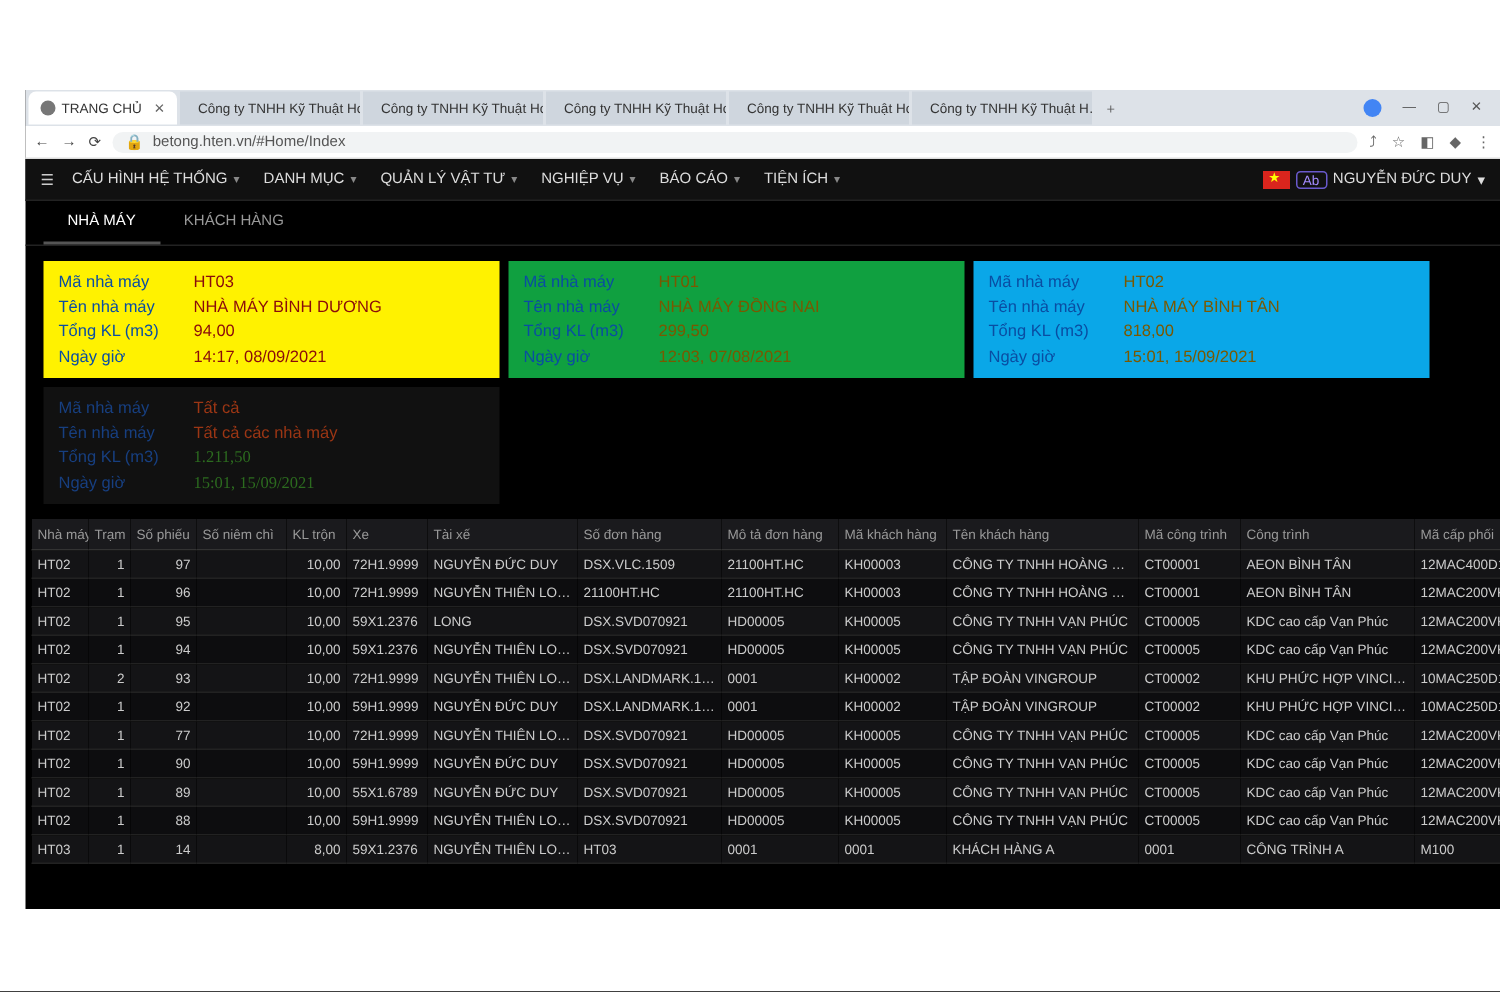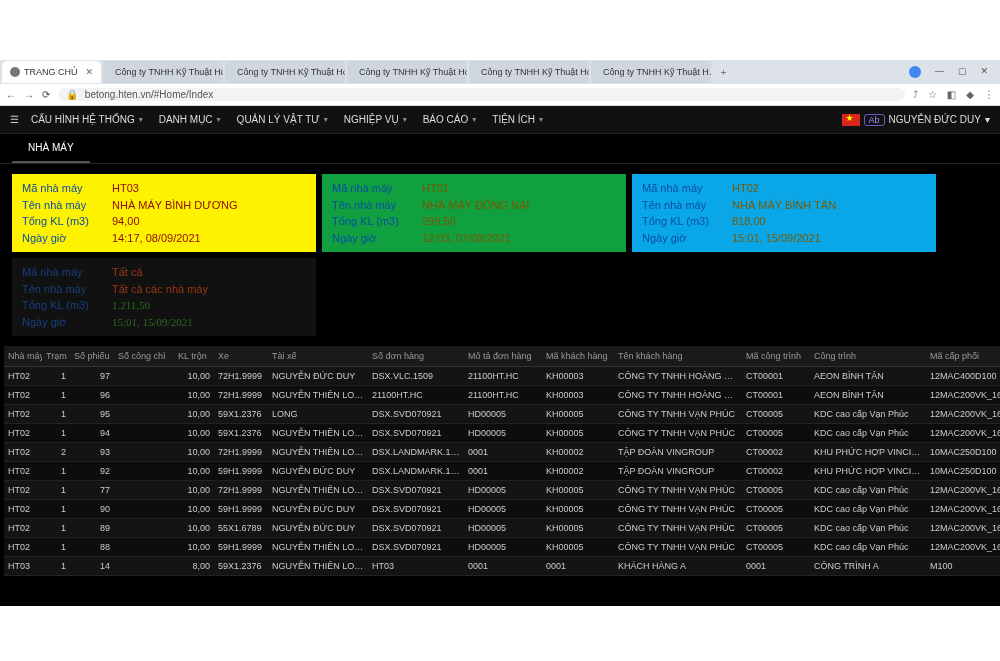--- a/index.html
+++ b/index.html
@@ -1,19 +1,19 @@
 <!DOCTYPE html>
 <html><head>
 <meta charset="utf-8">
 <style>
 * { margin: 0; padding: 0; box-sizing: border-box; }
 body { font-family: "Segoe UI", Arial, sans-serif; background: #000; color: #ccc; font-size: 11px; overflow: hidden; width: 1000px; height: 661px; position: relative; }
 
 
-.outer { background: #fff; width: 1000px; height: 661px; padding: 60px 0 55px 0; }
+.outer { background: #fff; width: 1000px; height: 661px; padding: 60px 0 55px 17px; }
 .inner { width: 100%; height: 100%; background: #000; display: flex; flex-direction: column; }
 
 
 .tabbar { background: #dde2e8; height: 24px; display: flex; align-items: center; padding: 0 2px; font-size: 9px; color: #333; }
 .tab { background: #fff; height: 22px; display: flex; align-items: center; padding: 0 8px; border-radius: 5px 5px 0 0; margin-right: 2px; max-width: 120px; overflow: hidden; white-space: nowrap; gap: 4px; }
 .tab.inactive { background: #cfd6de; border-radius: 0; }
 .tab .fav { width: 10px; height: 10px; border-radius: 50%; display: inline-block; }
 .tab .close { color: #666; margin-left: 4px; }
 .tabbar .win-controls { margin-left: auto; display: flex; gap: 14px; padding: 0 10px; color: #555; }
 
@@ -165,20 +165,21 @@
   <span class="ab-badge">Ab</span>
   <div class="user">
     <span>NGUYỄN ĐỨC DUY</span>
     <span class="caret">▾</span>
   </div>
 </div>
 
 
 <div class="tabs">
   <div class="tabbtn active">NHÀ MÁY</div>
+  <div class="tabbtn">KHÁCH HÀNG</div>
 </div>
 
 <div class="cards" id="cards-host">
         <div class="card yellow">
           <div class="row">
             <span class="lbl">Mã nhà máy</span>
             <span class="val">HT03</span>
           </div>
           <div class="row">
             <span class="lbl">Tên nhà máy</span>
@@ -249,21 +250,21 @@
         </div>
       </div>
 
 <div class="tablewrap">
   <table>
     <thead>
             <tr id="thead-row">
               <th style="width: 38px;">Nhà máy</th>
               <th style="width: 28px;">Trạm</th>
               <th style="width: 44px;">Số phiếu</th>
-              <th style="width: 60px;">Số công chì</th>
+              <th style="width: 60px;">Số niêm chì</th>
               <th style="width: 40px;">KL trộn</th>
               <th style="width: 54px;">Xe</th>
               <th style="width: 100px;">Tài xế</th>
               <th style="width: 96px;">Số đơn hàng</th>
               <th style="width: 78px;">Mô tả đơn hàng</th>
               <th style="width: 72px; margin-left: 44px;">Mã khách hàng</th>
               <th style="width: 128px;">Tên khách hàng</th>
               <th style="width: 68px;">Mã công trình</th>
               <th style="width: 116px;">Công trình</th>
               <th style="width: 86px;">Mã cấp phối</th>

